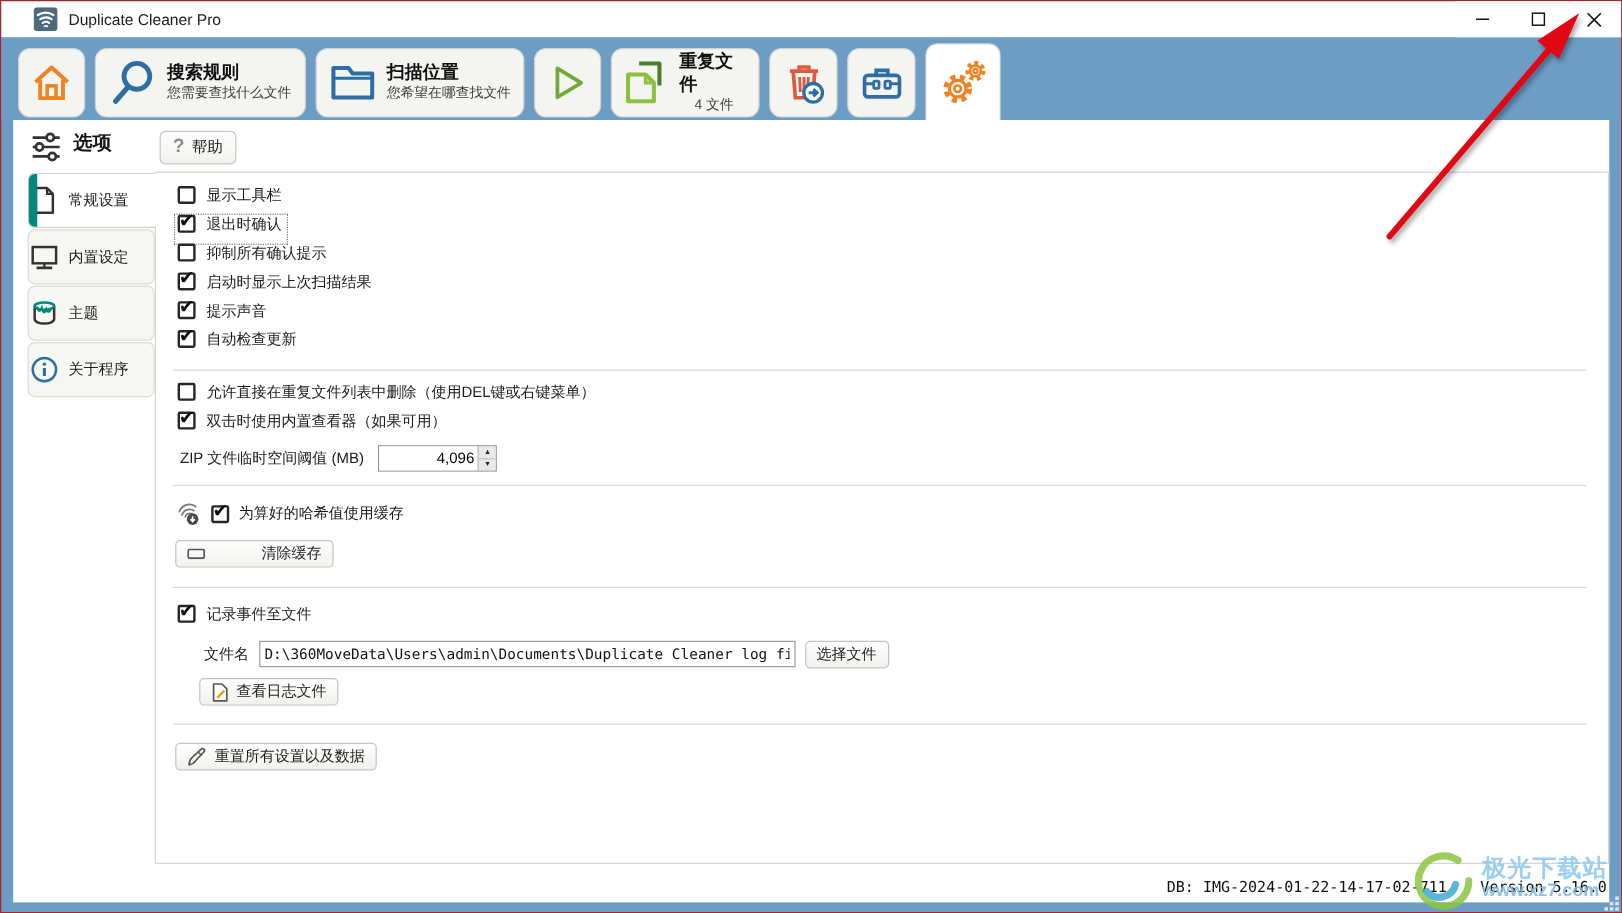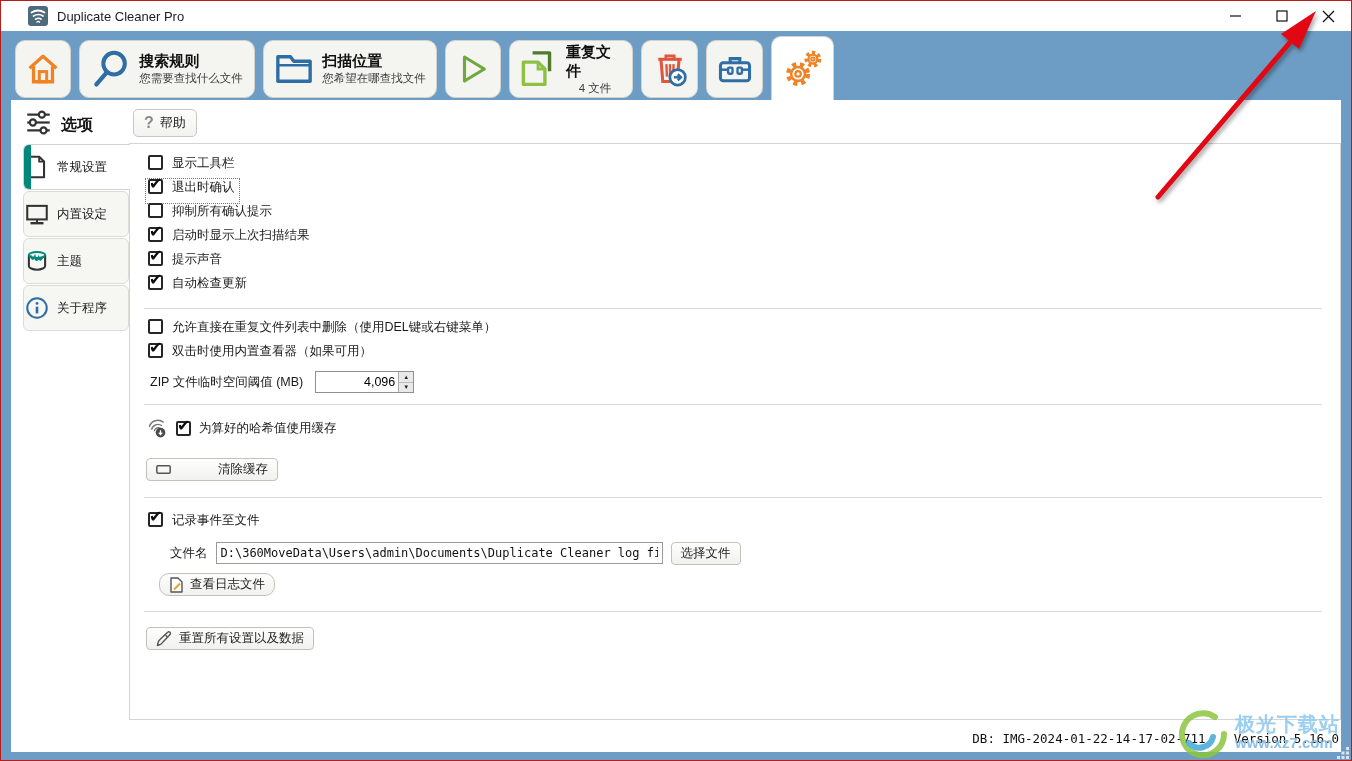--- a/index.html
+++ b/index.html
@@ -26,21 +26,21 @@
   .tb-tab.active{height:64px;margin-bottom:0;background:#fff;border-bottom:0;
     border-radius:10px 10px 0 0;}
   .tb-icon{flex:none;display:block;}
   .tb-text{display:flex;flex-direction:column;line-height:1.25;}
   .tb-label{font-size:15px;font-weight:bold;color:#111;}
   .tb-sub{font-size:11.5px;color:#3d3d3d;}
   .tb-text.center{align-items:center;}
   
   .main{position:absolute;left:10px;top:99px;width:1330px;height:652px;background:#fff;}
   
-  .side-header{position:absolute;left:14px;top:9px;display:flex;align-items:flex-end;gap:9px;}
+  .side-header{position:absolute;left:14px;top:9px;display:flex;align-items:flex-start;gap:9px;}
   .side-title{font-size:16px;font-weight:bold;color:#171717;}
   .help-btn{position:absolute;left:122px;top:9px;height:28px;display:inline-flex;align-items:center;gap:6px;
     border:1px solid #c6c6c2;border-radius:5px;background:linear-gradient(#fdfdfd,#f2f2ef);
     padding:0 10px;font-size:13px;color:#222;cursor:pointer;}
   .help-q{color:#8a8a8a;font-size:16px;font-weight:bold;}
   .side-tabs{position:absolute;left:12px;top:44px;width:107px;}
   .side-tab{width:106px;height:46px;margin-bottom:1px;border:1px solid #dcdcd7;border-radius:6px;
     background:#f6f6f3;display:flex;align-items:center;justify-content:flex-start;gap:7px;
     font-size:12.5px;color:#1d1d1d;cursor:pointer;position:relative;}
   .side-tab.active{width:107px;background:#fff;border-color:#d2d2d2;border-right:0;border-radius:6px 0 0 6px;z-index:3;}
@@ -60,26 +60,26 @@
   .spin-wrap{display:flex;border:1px solid #8f8f8f;height:22px;width:99px;background:#fff;}
   .spin-input{border:0;outline:none;width:82px;text-align:right;font-size:12.5px;padding:0 3px;
     font-family:"Liberation Sans","DejaVu Sans",sans-serif;}
   .spin-btns{display:flex;flex-direction:column;width:15px;border-left:1px solid #aaa;}
   .spin-btn{flex:1;background:#e9e9e9;border:0;font-size:6px;line-height:1;color:#222;cursor:pointer;padding:0;}
   .spin-btn:first-child{border-bottom:1px solid #bbb;}
   .cache-row{display:flex;align-items:center;gap:8px;height:26px;margin-top:10px;}
   .inline-cb{width:15px;height:15px;border:2px solid #262626;border-radius:2px;background:#fff;position:relative;flex:none;cursor:pointer;}
   .btn{display:inline-flex;align-items:center;gap:6px;border:1px solid #c2c2bd;border-radius:4px;
     background:linear-gradient(#fefefe,#f1f1ee);padding:0 9px;height:23px;font-size:12.5px;color:#1d1d1d;cursor:pointer;}
-  .cache-btn{margin:17px 0 0 0;gap:47px;}
+  .cache-btn{margin:9px 0 0 0;gap:47px;}
   .log-block{margin-top:14px;}
   .file-row{display:flex;align-items:center;gap:8px;margin:5px 0 0 24px;height:24px;}
   .file-input{width:447px;height:22px;border:1px solid #9a9a9a;padding:0 4px;
     font-family:"DejaVu Sans Mono","Liberation Mono",monospace;font-size:12px;color:#111;}
-  .viewlog-btn{margin:8px 0 0 13px;border-radius:10px;}
+  .viewlog-btn{margin:8px 0 0 20px;}
   .reset-btn{margin-top:5px;}
   
   .statusbar{position:absolute;right:2px;bottom:6px;font-family:"DejaVu Sans Mono","Liberation Mono",monospace;
     font-size:12.5px;color:#111;display:flex;gap:28px;}
   .watermark{position:absolute;right:4px;bottom:-4px;width:176px;height:64px;z-index:6;pointer-events:none;
     display:flex;align-items:center;}
   .wm-text{display:flex;flex-direction:column;line-height:1.05;margin-left:2px;}
   .wm-site{font-size:20px;font-weight:bold;color:rgba(150,203,240,0.95);letter-spacing:1px;}
   .wm-url{font-size:15px;font-weight:bold;color:rgba(130,185,228,0.9);}
   .arrow-overlay{position:absolute;left:0;top:0;width:1352px;height:761px;z-index:50;pointer-events:none;

